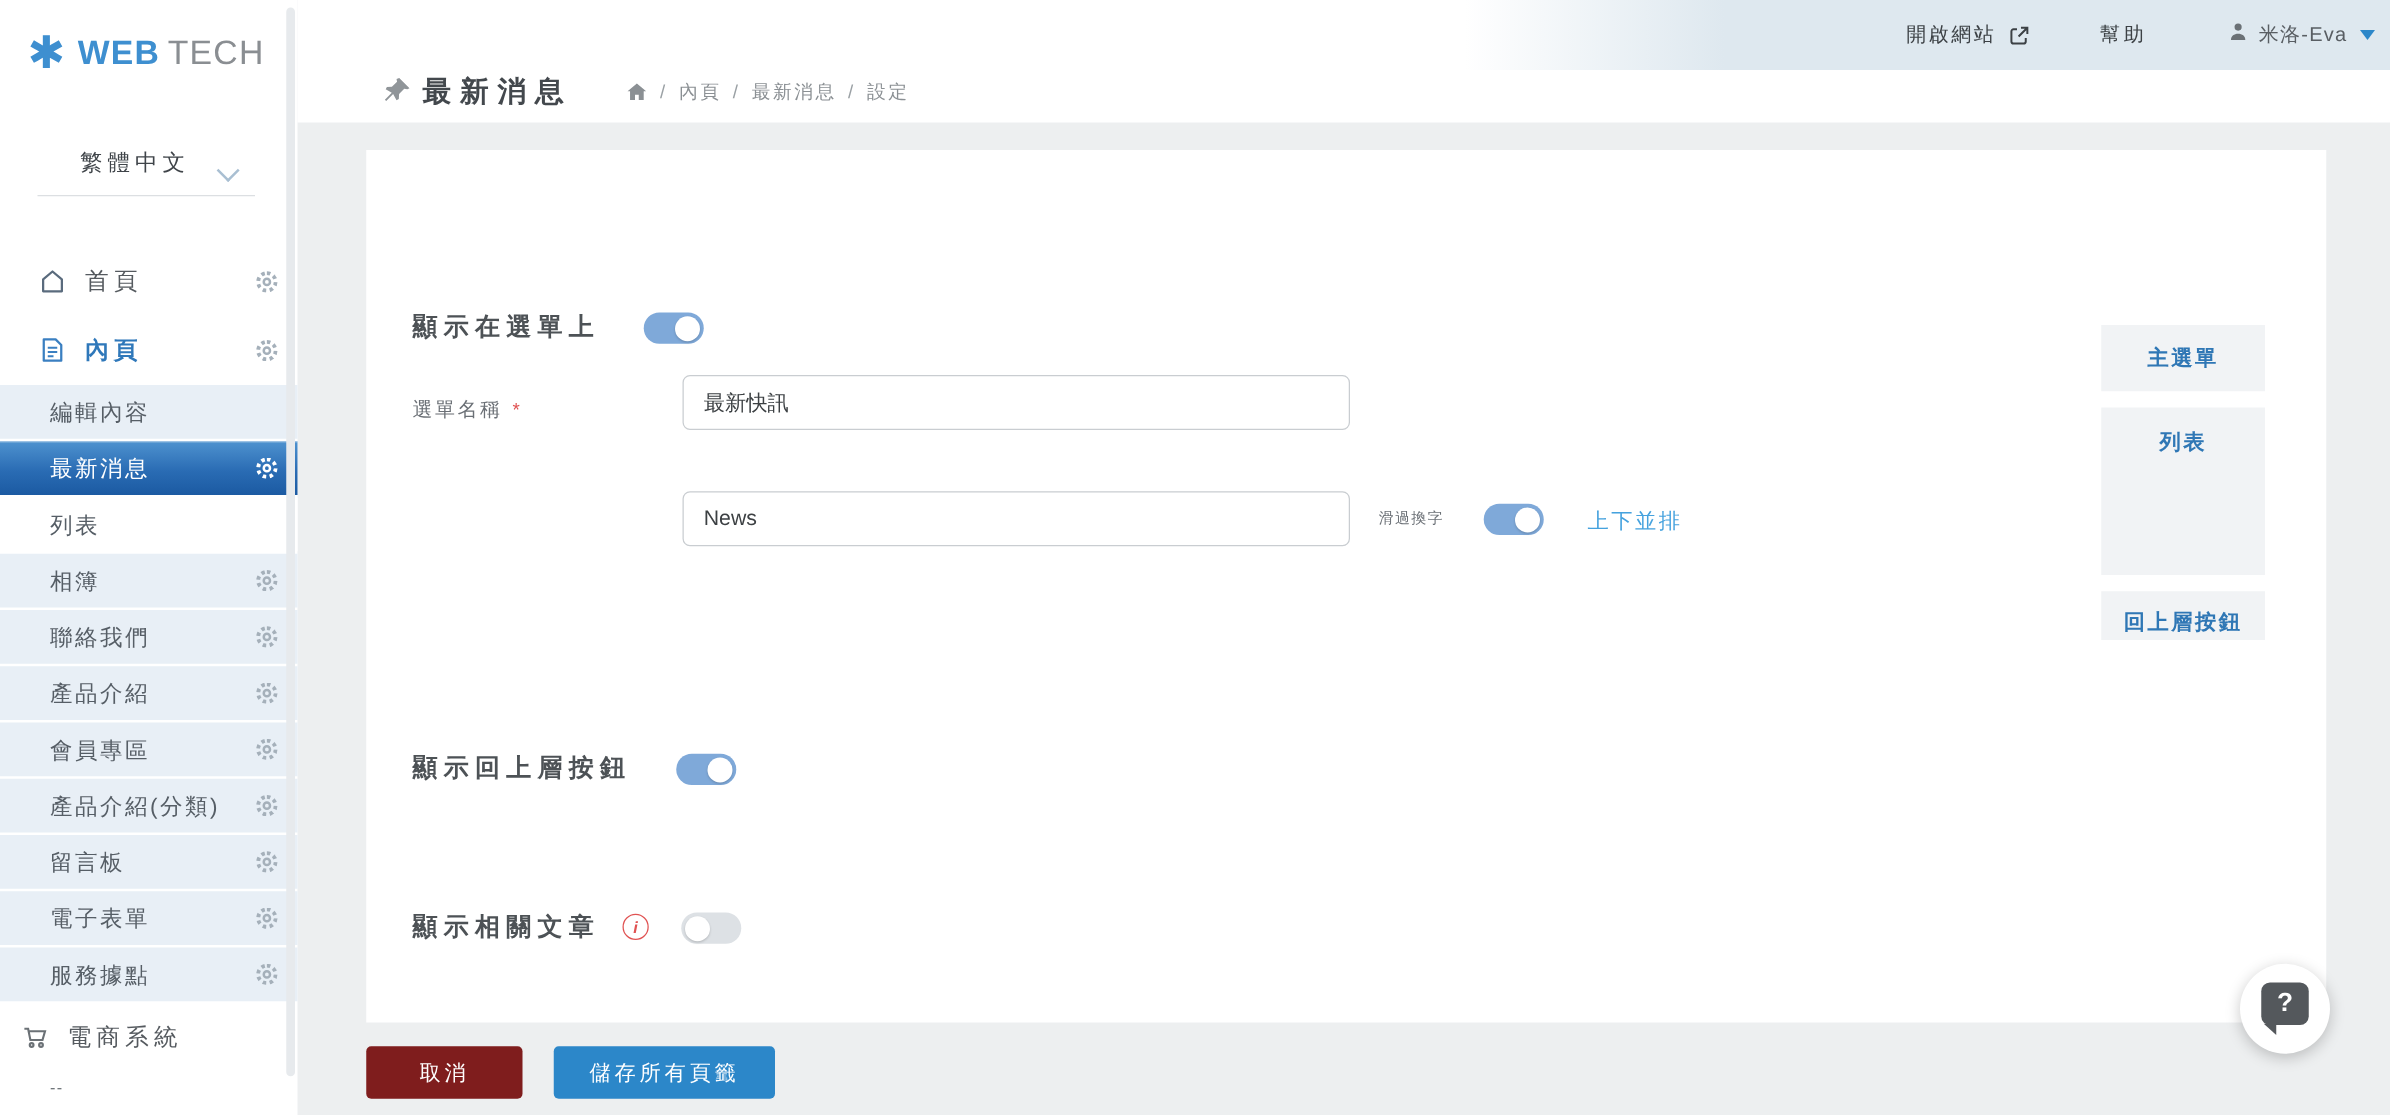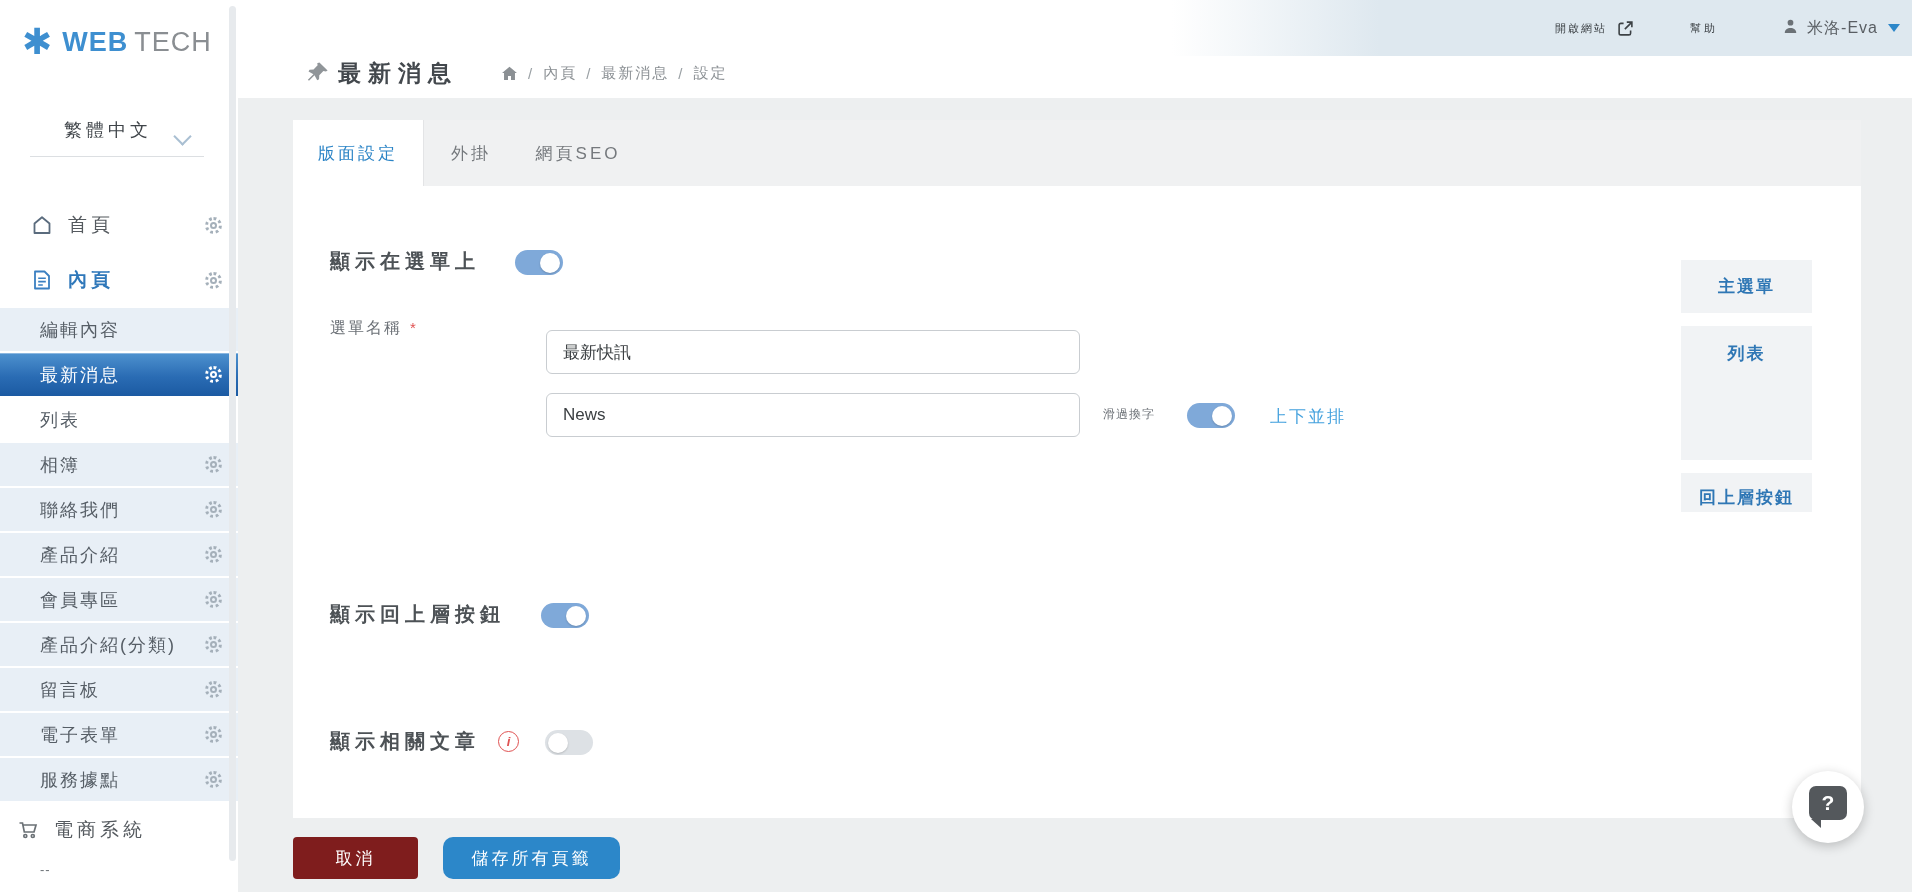--- a/index.html
+++ b/index.html
@@ -30,21 +30,21 @@
   .subrow.tint{background:#e8eff6;}
   .subrow.white{background:#fff;}
   .subrow.selected{background:linear-gradient(180deg,#4e92cf 0%,#2a6cb4 55%,#1b5aa2 100%);color:#fff;box-shadow:inset 0 1px 0 rgba(255,255,255,.35);}
   .overflow-mark{position:absolute;left:40px;top:862px;font-size:13px;color:#6b7176;letter-spacing:1px;}
   .sb-scroll{position:absolute;right:2px;top:6px;width:7px;height:855px;border-radius:4px;background:#e7eaed;cursor:pointer;}
 
   
   .topband{position:absolute;left:238px;top:0;width:1674px;height:98px;background:#fff;z-index:2;}
   .topband-right{position:absolute;right:0;top:0;height:56px;width:740px;background:linear-gradient(90deg,rgba(222,232,239,0) 0%,#dee8ef 28%);}
   .hdr-items{position:absolute;top:0;right:0;height:56px;display:flex;align-items:center;z-index:3;}
-  .hdr-link{display:flex;align-items:center;font-size:11px;letter-spacing:2px;color:#3c4145;cursor:pointer;}
+  .hdr-link{display:flex;align-items:center;font-size:16px;letter-spacing:2px;color:#3c4145;cursor:pointer;}
   .hdr-link .ext{margin-left:10px;display:inline-flex;}
   .open-site{margin-right:56px;}
   .help-link{margin-right:64px;letter-spacing:3px;}
   .user-menu{display:flex;align-items:center;cursor:pointer;margin-right:12px;}
   .user-menu .uname{font-size:16px;color:#595e63;margin:0 10px 0 8px;letter-spacing:1px;}
   .caret{width:0;height:0;border-left:6px solid transparent;border-right:6px solid transparent;border-top:8px solid #2c87c9;}
 
   
   .title-row{position:absolute;left:238px;top:50px;height:46px;display:flex;align-items:center;z-index:3;}
   .pin{margin-left:66px;width:26px;height:26px;}
@@ -74,21 +74,21 @@
   .toggle.off::after{left:3px;}
   .tinput{position:absolute;left:253px;width:534px;height:44px;box-sizing:border-box;border:1px solid #c9cdd1;border-radius:6px;padding:0 16px;font-size:17px;color:#3c4043;font-family:"Liberation Sans","DejaVu Sans",sans-serif;outline:none;background:#fff;}
   .inline-label{position:absolute;font-size:12px;color:#6b7076;letter-spacing:1px;}
   .blue-link{position:absolute;font-size:17px;color:#45a2de;letter-spacing:2px;cursor:pointer;}
   .pbox{position:absolute;left:1388px;width:131px;background:#f1f3f5;color:#2f77b5;font-weight:bold;font-size:17px;letter-spacing:2px;text-align:center;cursor:pointer;box-sizing:border-box;}
   .info-badge{position:absolute;width:21px;height:21px;border:1.5px solid #e05252;border-radius:50%;color:#e05252;font-size:13px;font-weight:bold;display:flex;align-items:center;justify-content:center;box-sizing:border-box;cursor:pointer;font-style:italic;}
 
   
   .btn{position:absolute;top:837px;height:42px;border:none;border-radius:4px;color:#fff;font-size:17px;letter-spacing:3px;cursor:pointer;font-family:inherit;z-index:3;}
   .btn.cancel{left:293px;width:125px;background:#7f1d1d;}
-  .btn.save{left:443px;width:177px;background:#2c87c9;border-radius:10px;}
+  .btn.save{left:443px;width:177px;background:#2c87c9;}
 
   
   .fab{position:absolute;left:1792px;top:771px;width:72px;height:72px;border-radius:50%;background:#fff;box-shadow:0 3px 12px rgba(0,0,0,.22);cursor:pointer;z-index:8;}
   .fab-bubble{position:absolute;left:17px;top:15px;width:38px;height:34px;background:#54585c;border-radius:7px;display:flex;align-items:center;justify-content:center;color:#fff;font-size:21px;font-weight:bold;}
   .fab-bubble::after{content:"";position:absolute;left:2px;bottom:-8px;width:0;height:0;border-style:solid;border-width:9px 0 0 10px;border-color:#54585c transparent transparent transparent;}
 </style>
 </head>
 <body>
 
 <div class="stage">
@@ -134,33 +134,28 @@
       <span class="sep">/</span>
       <span class="crumb">內頁</span>
       <span class="sep">/</span>
       <span class="crumb">最新消息</span>
       <span class="sep">/</span>
       <span class="crumb">設定</span>
     </span>
   </div>
 
   <div class="card">
-    <div class="tabstrip">
-      <div class="tab active">版面設定</div>
-      <div class="tab t2">外掛</div>
-      <div class="tab t3">網頁SEO</div>
-    </div>
 
     <div class="flabel" style="left:37px;top:128px;">顯示在選單上</div>
     <div class="toggle on" style="left:222px;top:130px;"></div>
 
     <div class="slabel" style="left:37px;top:198px;">
       <span>選單名稱</span><span class="req">*</span>
     </div>
-    <input class="tinput" style="top: 210px;" value="最新快訊">
+    <input class="tinput" style="top: 180px;" value="最新快訊">
 
     <input class="tinput" style="top: 273px;" value="News">
     <div class="inline-label" style="left:810px;top:286px;">滑過換字</div>
     <div class="toggle on" style="left:894px;top:283px;"></div>
     <div class="blue-link" style="left:977px;top:285px;">上下並排</div>
 
     <div class="pbox" style="top:140px;height:53px;line-height:53px;">主選單</div>
     <div class="pbox" style="top:206px;height:134px;padding-top:16px;">列表</div>
     <div class="pbox" style="top:353px;height:39px;line-height:49px;">回上層按鈕</div>
 

